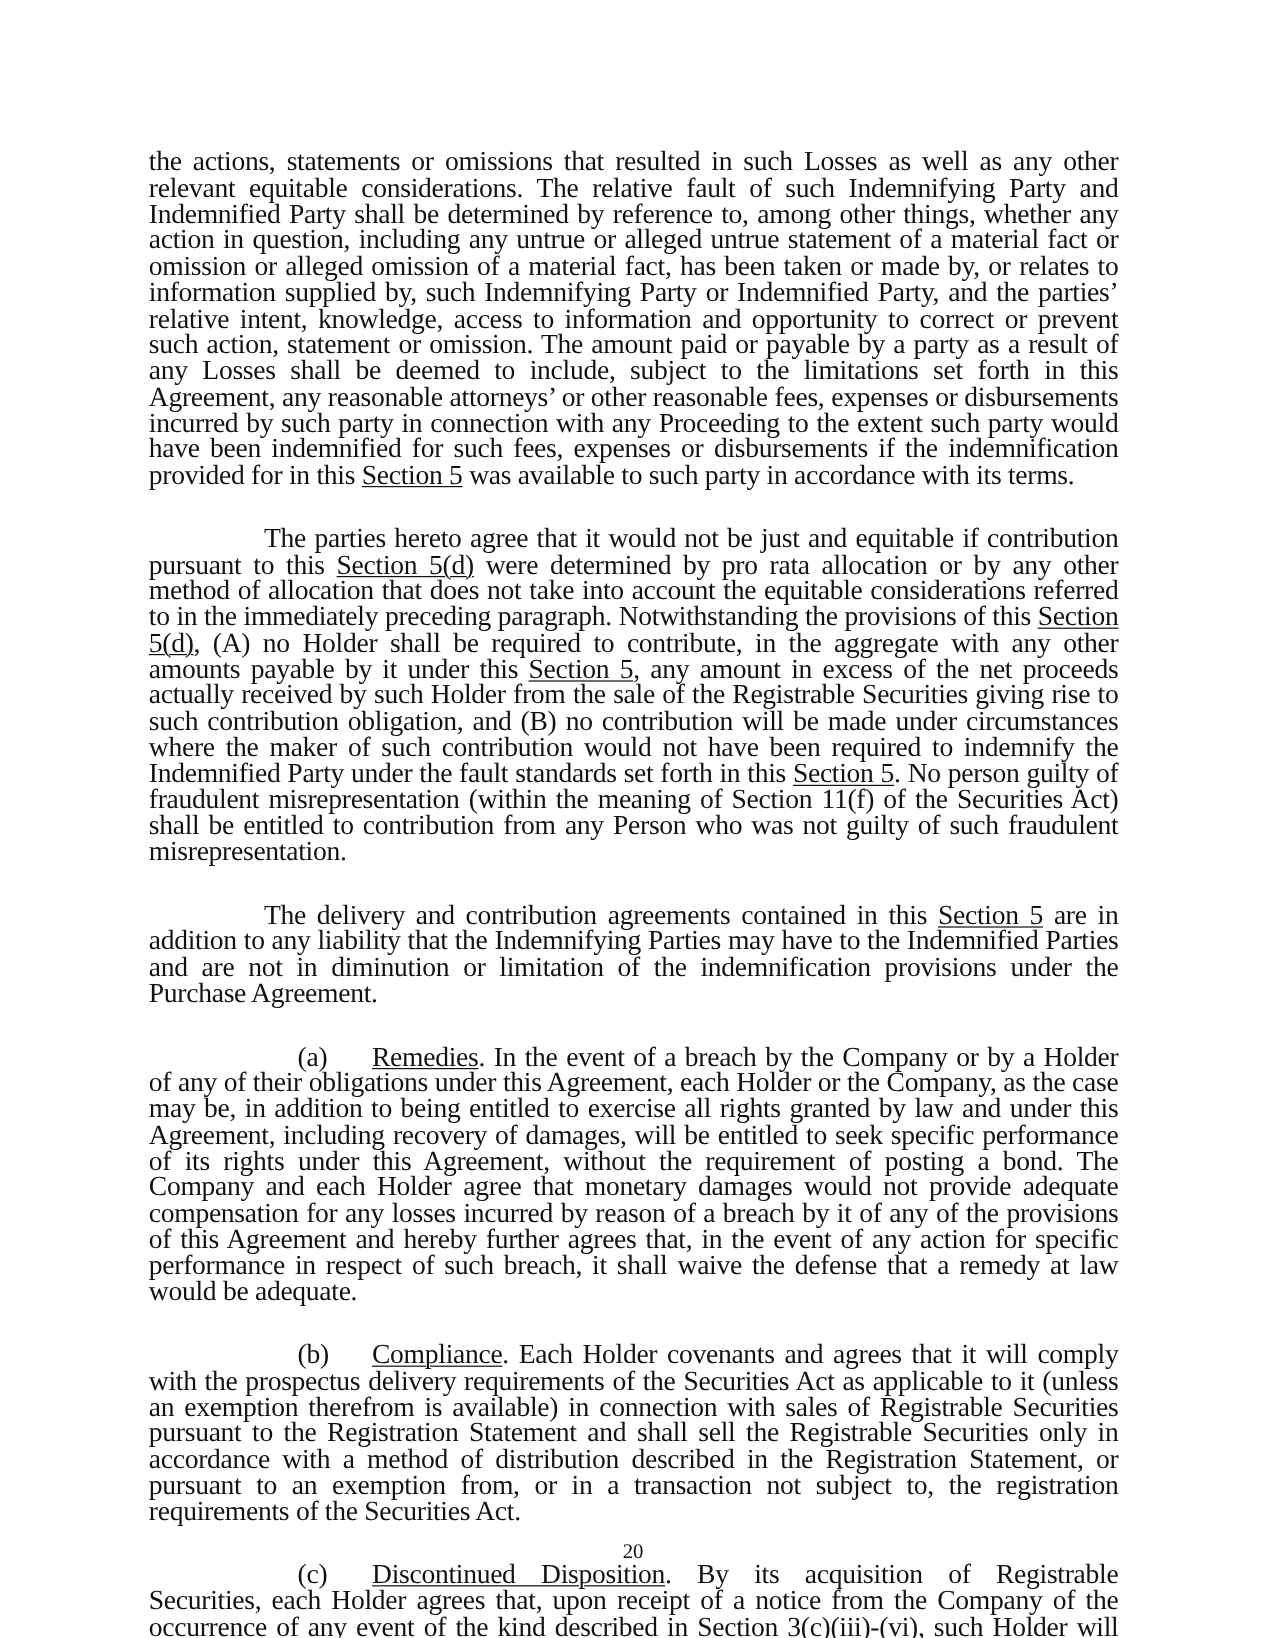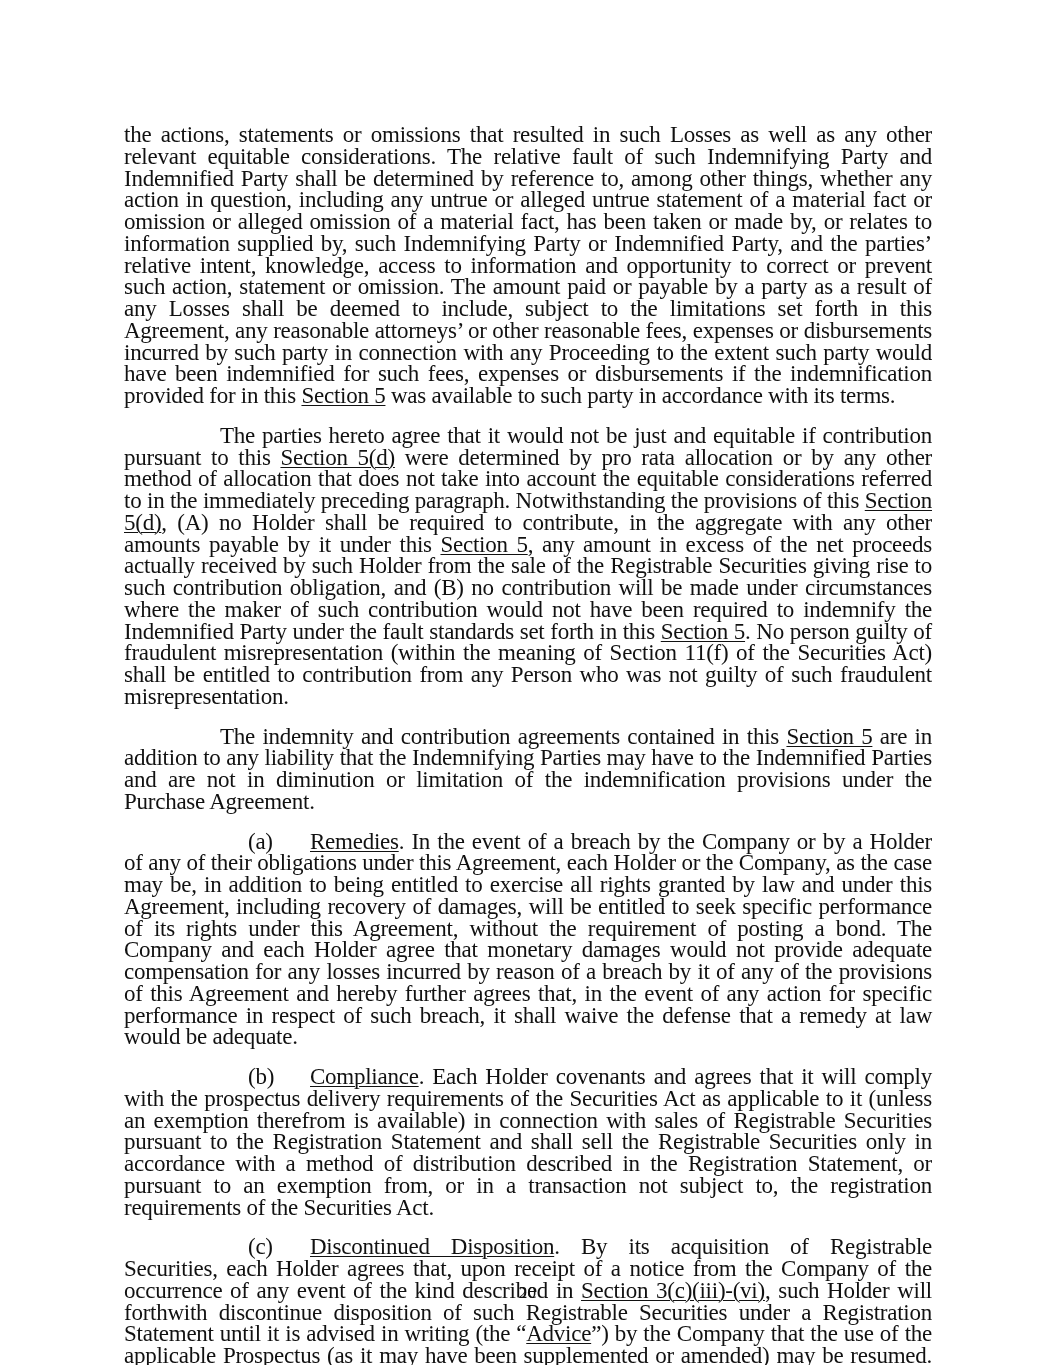--- a/index.html
+++ b/index.html
@@ -9,21 +9,21 @@
     left: 124px;
     top: 124px;
     width: 808px;
     font-family: "Liberation Serif", "DejaVu Serif", serif;
     font-size: 23px;
     line-height: 21.75px;
     color: #111111;
     letter-spacing: -0.25px;
   }
   p { margin: 0; text-align: justify; }
-  .gap { margin-top: 18px; }
+  .gap { margin-top: 31px; }
   .indent-first { text-indent: 96px; }
   .u { text-decoration: underline; text-underline-offset: 2px; text-decoration-thickness: 1px; }
   .heading {
     margin-top: 43.4px;
     padding-left: 62px;
   }
   .heading .num { display: inline-block; width: 60px; }
   .page-number {
     position: absolute;
     left: 0;
@@ -37,21 +37,21 @@
 </style>
 </head>
 <body>
 
 <div class="page">
 
   <p><span>the actions, statements or omissions that resulted in such Losses as well as any other relevant equitable considerations. The relative fault of such Indemnifying Party and Indemnified Party shall be determined by reference to, among other things, whether any action in question, including any untrue or alleged untrue statement of a material fact or omission or alleged omission of a material fact, has been taken or made by, or relates to information supplied by, such Indemnifying Party or Indemnified Party, and the parties’ relative intent, knowledge, access to information and opportunity to correct or prevent such action, statement or omission. The amount paid or payable by a party as a result of any Losses shall be deemed to include, subject to the limitations set forth in this Agreement, any reasonable attorneys’ or other reasonable fees, expenses or disbursements incurred by such party in connection with any Proceeding to the extent such party would have been indemnified for such fees, expenses or disbursements if the indemnification provided for in this </span><span class="u">Section 5</span><span> was available to such party in accordance with its terms.</span></p>
 
   <p class="gap indent-first"><span>The parties hereto agree that it would not be just and equitable if contribution pursuant to this </span><span class="u">Section 5(d)</span><span> were determined by pro rata allocation or by any other method of allocation that does not take into account the equitable considerations referred to in the immediately preceding paragraph. Notwithstanding the provisions of this </span><span class="u">Section 5(d)</span><span>, (A) no Holder shall be required to contribute, in the aggregate with any other amounts payable by it under this </span><span class="u">Section 5</span><span>, any amount in excess of the net proceeds actually received by such Holder from the sale of the Registrable Securities giving rise to such contribution obligation, and (B) no contribution will be made under circumstances where the maker of such contribution would not have been required to indemnify the Indemnified Party under the fault standards set forth in this </span><span class="u">Section 5</span><span>. No person guilty of fraudulent misrepresentation (within the meaning of Section 11(f) of the Securities Act) shall be entitled to contribution from any Person who was not guilty of such fraudulent misrepresentation.</span></p>
 
-  <p class="gap indent-first"><span>The indemnity and contribution agreements contained in this </span><span class="u">Section 5</span><span> are in addition to any liability that the Indemnifying Parties may have to the Indemnified Parties and are not in diminution or limitation of the indemnification provisions under the Purchase Agreement.</span></p>
+  <p class="gap indent-first"><span>The delivery and contribution agreements contained in this </span><span class="u">Section 5</span><span> are in addition to any liability that the Indemnifying Parties may have to the Indemnified Parties and are not in diminution or limitation of the indemnification provisions under the Purchase Agreement.</span></p>
 
 
   <p class="gap" style="text-indent:124px;"><span style="display:inline-block;width:62px;text-indent:0;">(a)</span><span class="u">Remedies</span><span>. In the event of a breach by the Company or by a Holder of any of their obligations under this Agreement, each Holder or the Company, as the case may be, in addition to being entitled to exercise all rights granted by law and under this Agreement, including recovery of damages, will be entitled to seek specific performance of its rights under this Agreement, without the requirement of posting a bond. The Company and each Holder agree that monetary damages would not provide adequate compensation for any losses incurred by reason of a breach by it of any of the provisions of this Agreement and hereby further agrees that, in the event of any action for specific performance in respect of such breach, it shall waive the defense that a remedy at law would be adequate.</span></p>
 
   <p class="gap" style="text-indent:124px;"><span style="display:inline-block;width:62px;text-indent:0;">(b)</span><span class="u">Compliance</span><span>. Each Holder covenants and agrees that it will comply with the prospectus delivery requirements of the Securities Act as applicable to it (unless an exemption therefrom is available) in connection with sales of Registrable Securities pursuant to the Registration Statement and shall sell the Registrable Securities only in accordance with a method of distribution described in the Registration Statement, or pursuant to an exemption from, or in a transaction not subject to, the registration requirements of the Securities Act.</span></p>
 
   <p class="gap" style="text-indent:124px;"><span style="display:inline-block;width:62px;text-indent:0;">(c)</span><span class="u">Discontinued Disposition</span><span>. By its acquisition of Registrable Securities, each Holder agrees that, upon receipt of a notice from the Company of the occurrence of any event of the kind described in </span><span class="u">Section 3(c)(iii)-(vi)</span><span>, such Holder will forthwith discontinue disposition of such Registrable Securities under a Registration Statement until it is advised in writing (the “</span><span class="u">Advice</span><span>”) by the Company that the use of the applicable Prospectus (as it may have been supplemented or amended) may be resumed. The Company</span></p>
 
 </div>
 

